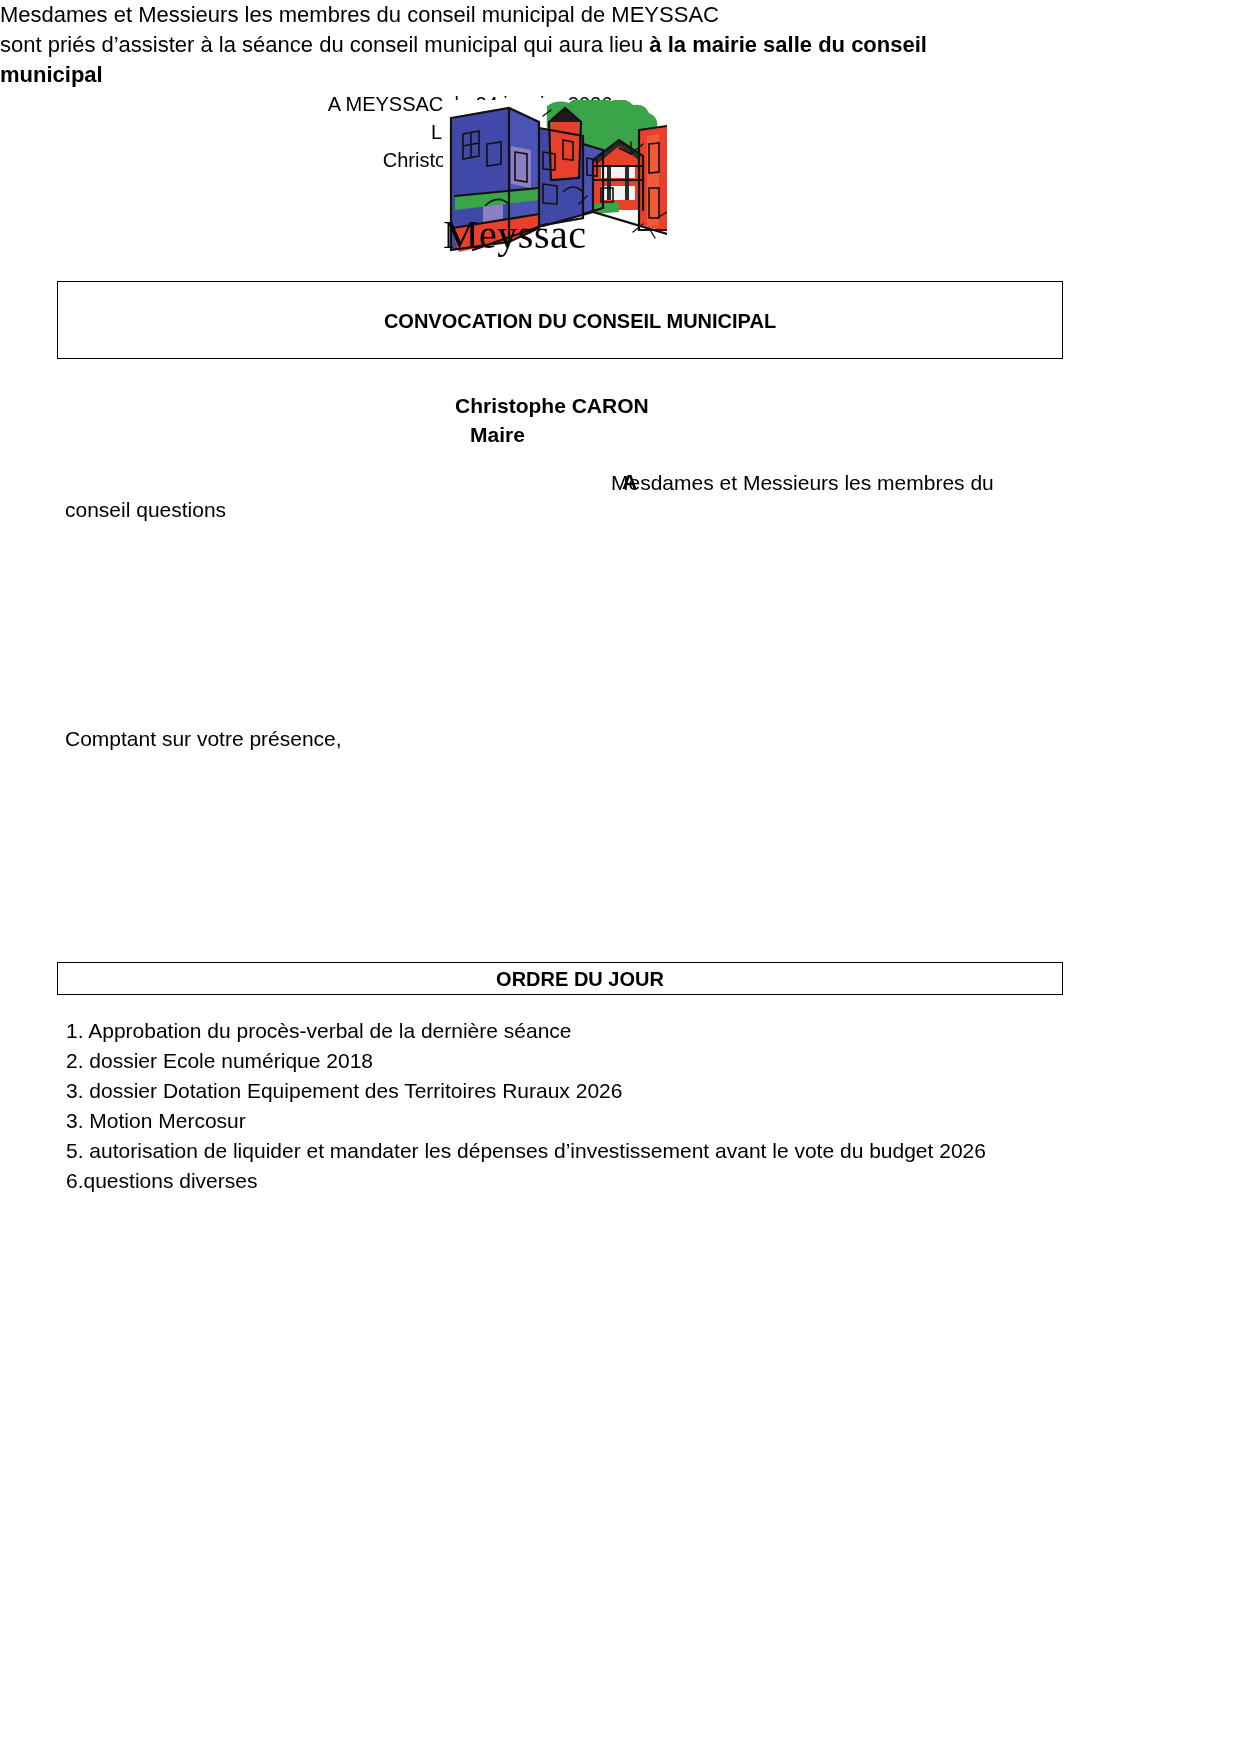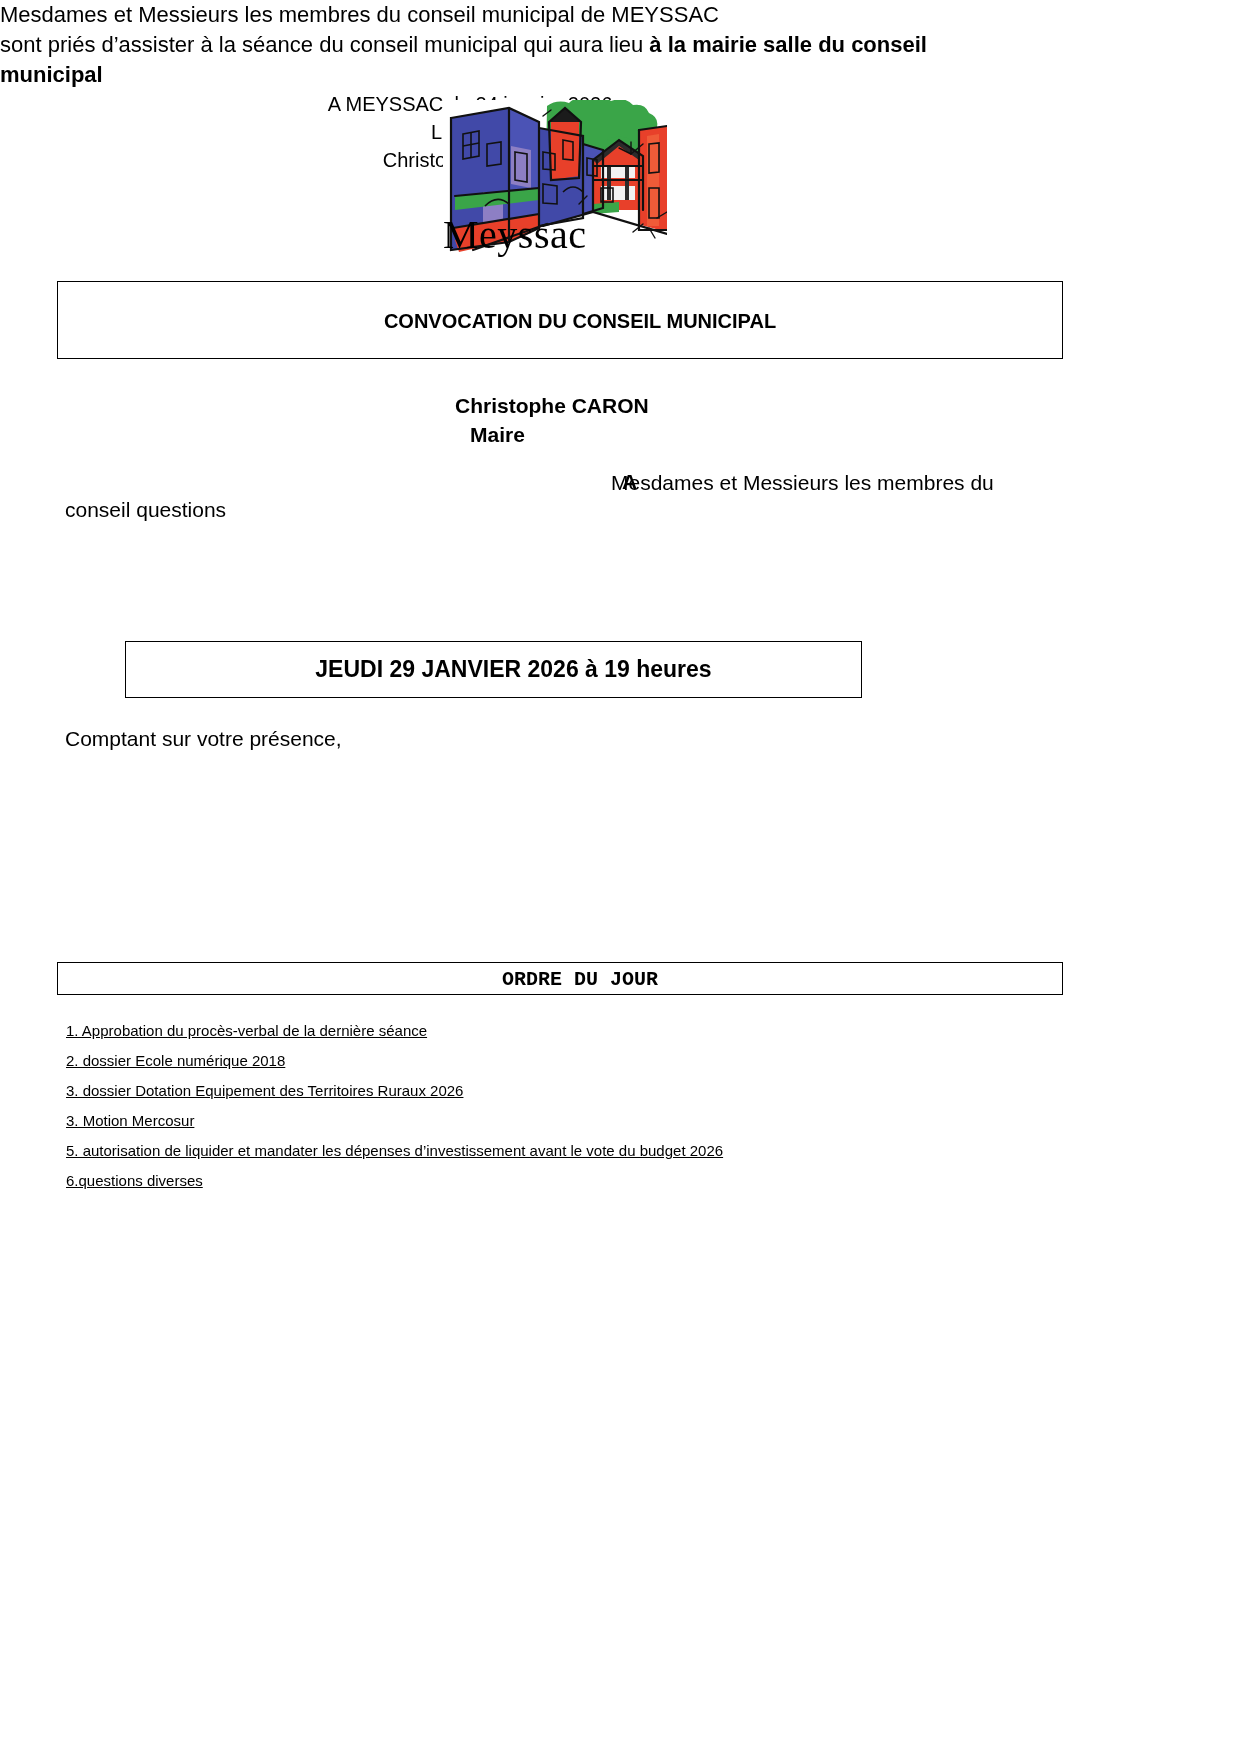--- a/index.html
+++ b/index.html
@@ -87,21 +87,20 @@
 
   #agenda-box {
     left: 57px;
     top: 962px;
     width: 1006px;
     height: 33px;
   }
   #agenda-box .box-title {
     margin-top: 5px;
     font-size: 20px;
-    font-family: Liberation Mono, monospace;
   }
 
   
   .txt {
     position: absolute;
     font-size: 21px;
     line-height: 30px;
     white-space: pre-wrap;
   }
   .bold { font-weight: bold; margin-top: 17px; }
@@ -162,23 +161,22 @@
   #sig-city { margin-left: -60px; }
   #sig-role { margin-left: -60px; }
   #sig-name { margin-left: -60px; }
 
   
   #agenda-list {
     position: absolute;
     left: 66px;
     top: 1016px;
     width: 960px;
-    font-size: 15px;
+    font-size: 21px;
     line-height: 30px;
-    text-decoration: underline;
   }
   #agenda-list .agenda-item {
     display: block;
   }
 </style>
 </head>
 <body>
 
 <div class="page">
 
@@ -276,23 +274,20 @@
   <div class="txt" id="addressee-a">A</div>
   <div class="txt" id="recipient-line-1">Mesdames et Messieurs les membres du</div>
   <div class="txt" id="recipient-line-2">conseil questions</div>
 
   <div id="intro-block">
     <span>Mesdames et Messieurs les membres du conseil municipal de MEYSSAC</span><br>
     <span>sont priés d’assister à la séance du conseil municipal qui aura lieu </span><span class="bold">à la mairie salle du conseil</span><br>
     <span class="bold">municipal</span>
   </div>
 
-  <div class="bordered-box" id="date-box">
-    <div class="box-title">JEUDI 29 JANVIER 2026 à 19 heures</div>
-  </div>
 
   <div class="txt" id="closing-line">Comptant sur votre présence,</div>
 
   <div id="signature-block">
     <span class="sig-line" id="sig-city">A MEYSSAC, le 24 janvier 2026</span>
     <span class="sig-line" id="sig-role">Le Maire</span>
     <span class="sig-line" id="sig-name">Christophe CARON</span>
   </div>
 
   <div class="bordered-box" id="agenda-box">

